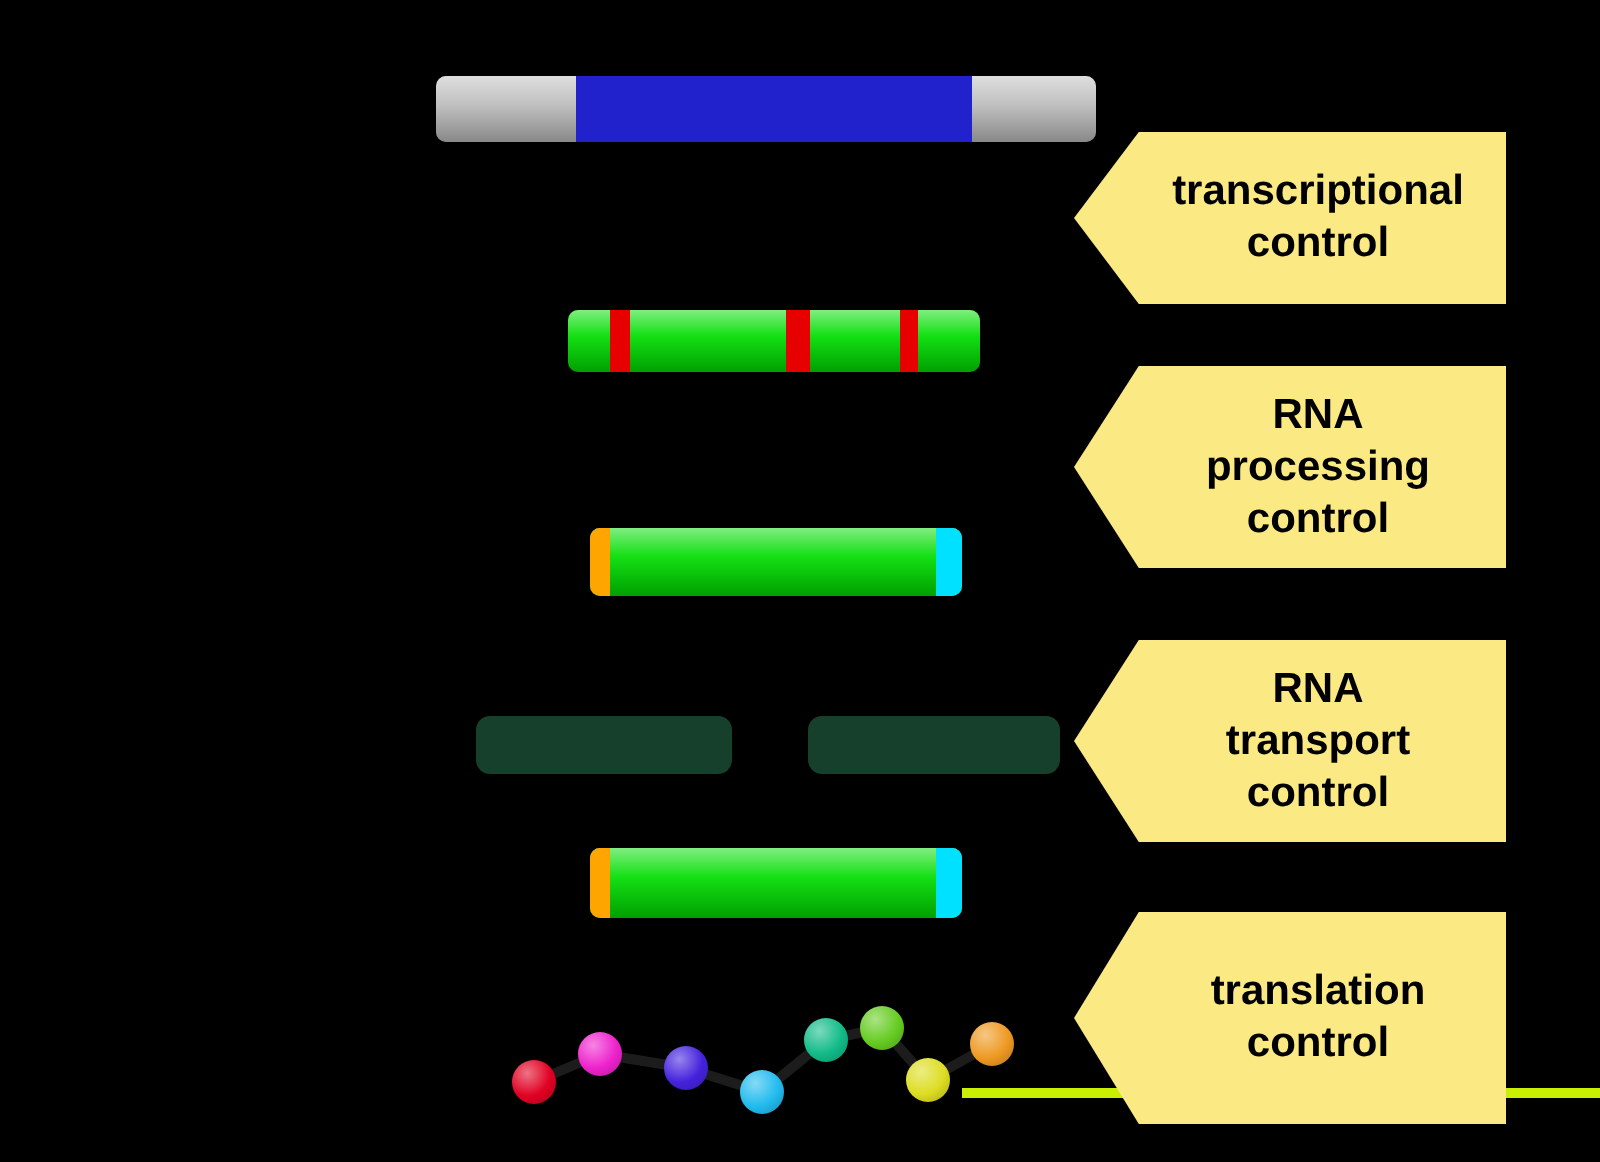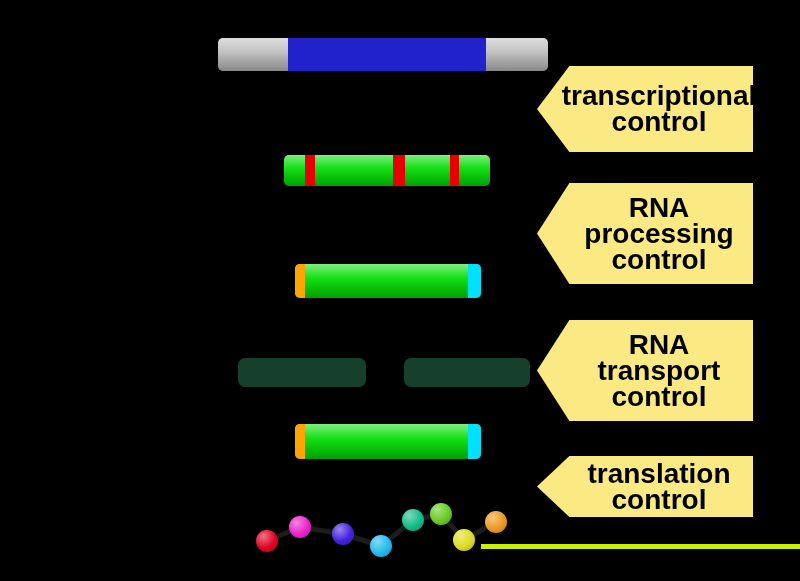--- a/index.html
+++ b/index.html
@@ -9,21 +9,21 @@
   }
   .bar{position:absolute;border-radius:5px;}
   .sheen::before{
     content:"";position:absolute;inset:0;border-radius:inherit;pointer-events:none;
     background:linear-gradient(to bottom,rgba(255,255,255,.50) 0%,rgba(255,255,255,.08) 42%,rgba(0,0,0,.28) 100%);
   }
   .segment{position:absolute;top:0;bottom:0;}
   .cap{position:absolute;top:0;bottom:0;}
   .callout{
     position:absolute;display:flex;align-items:center;justify-content:center;
-    text-align:center;font-weight:bold;color:#000;font-size:28px;line-height:26px;
+    text-align:center;font-weight:bold;color:#000;font-size:21px;line-height:26px;
     clip-path:polygon(0 50%,15% 0,100% 0,100% 100%,15% 100%);
     padding-left:28px;box-sizing:border-box;
   }
   .callout .label{white-space:pre-line;}
   .bead{position:absolute;width:22px;height:22px;border-radius:50%;}
   .bead::before{
     content:"";position:absolute;inset:0;border-radius:50%;
     background:radial-gradient(circle at 35% 30%,rgba(255,255,255,.45),rgba(255,255,255,0) 55%,rgba(0,0,0,.25) 100%);
   }
   svg{position:absolute;left:0;top:0;}
@@ -83,18 +83,18 @@
 processing
 control</span>
   </div>
 
   <div class="callout" style="left: 537px; top: 320px; width: 216px; height: 101px; background-color: rgb(251, 233, 131);">
     <span class="label">RNA
 transport
 control</span>
   </div>
 
-  <div class="callout" style="left: 537px; top: 456px; width: 216px; height: 61px; background-color: rgb(251, 233, 131);">
+  <div class="callout" style="left: 537px; top: 456px; width: 216px; height: 106px; background-color: rgb(251, 233, 131);">
     <span class="label">translation
 control</span>
   </div>
 
 </div>
 
 </body></html>

